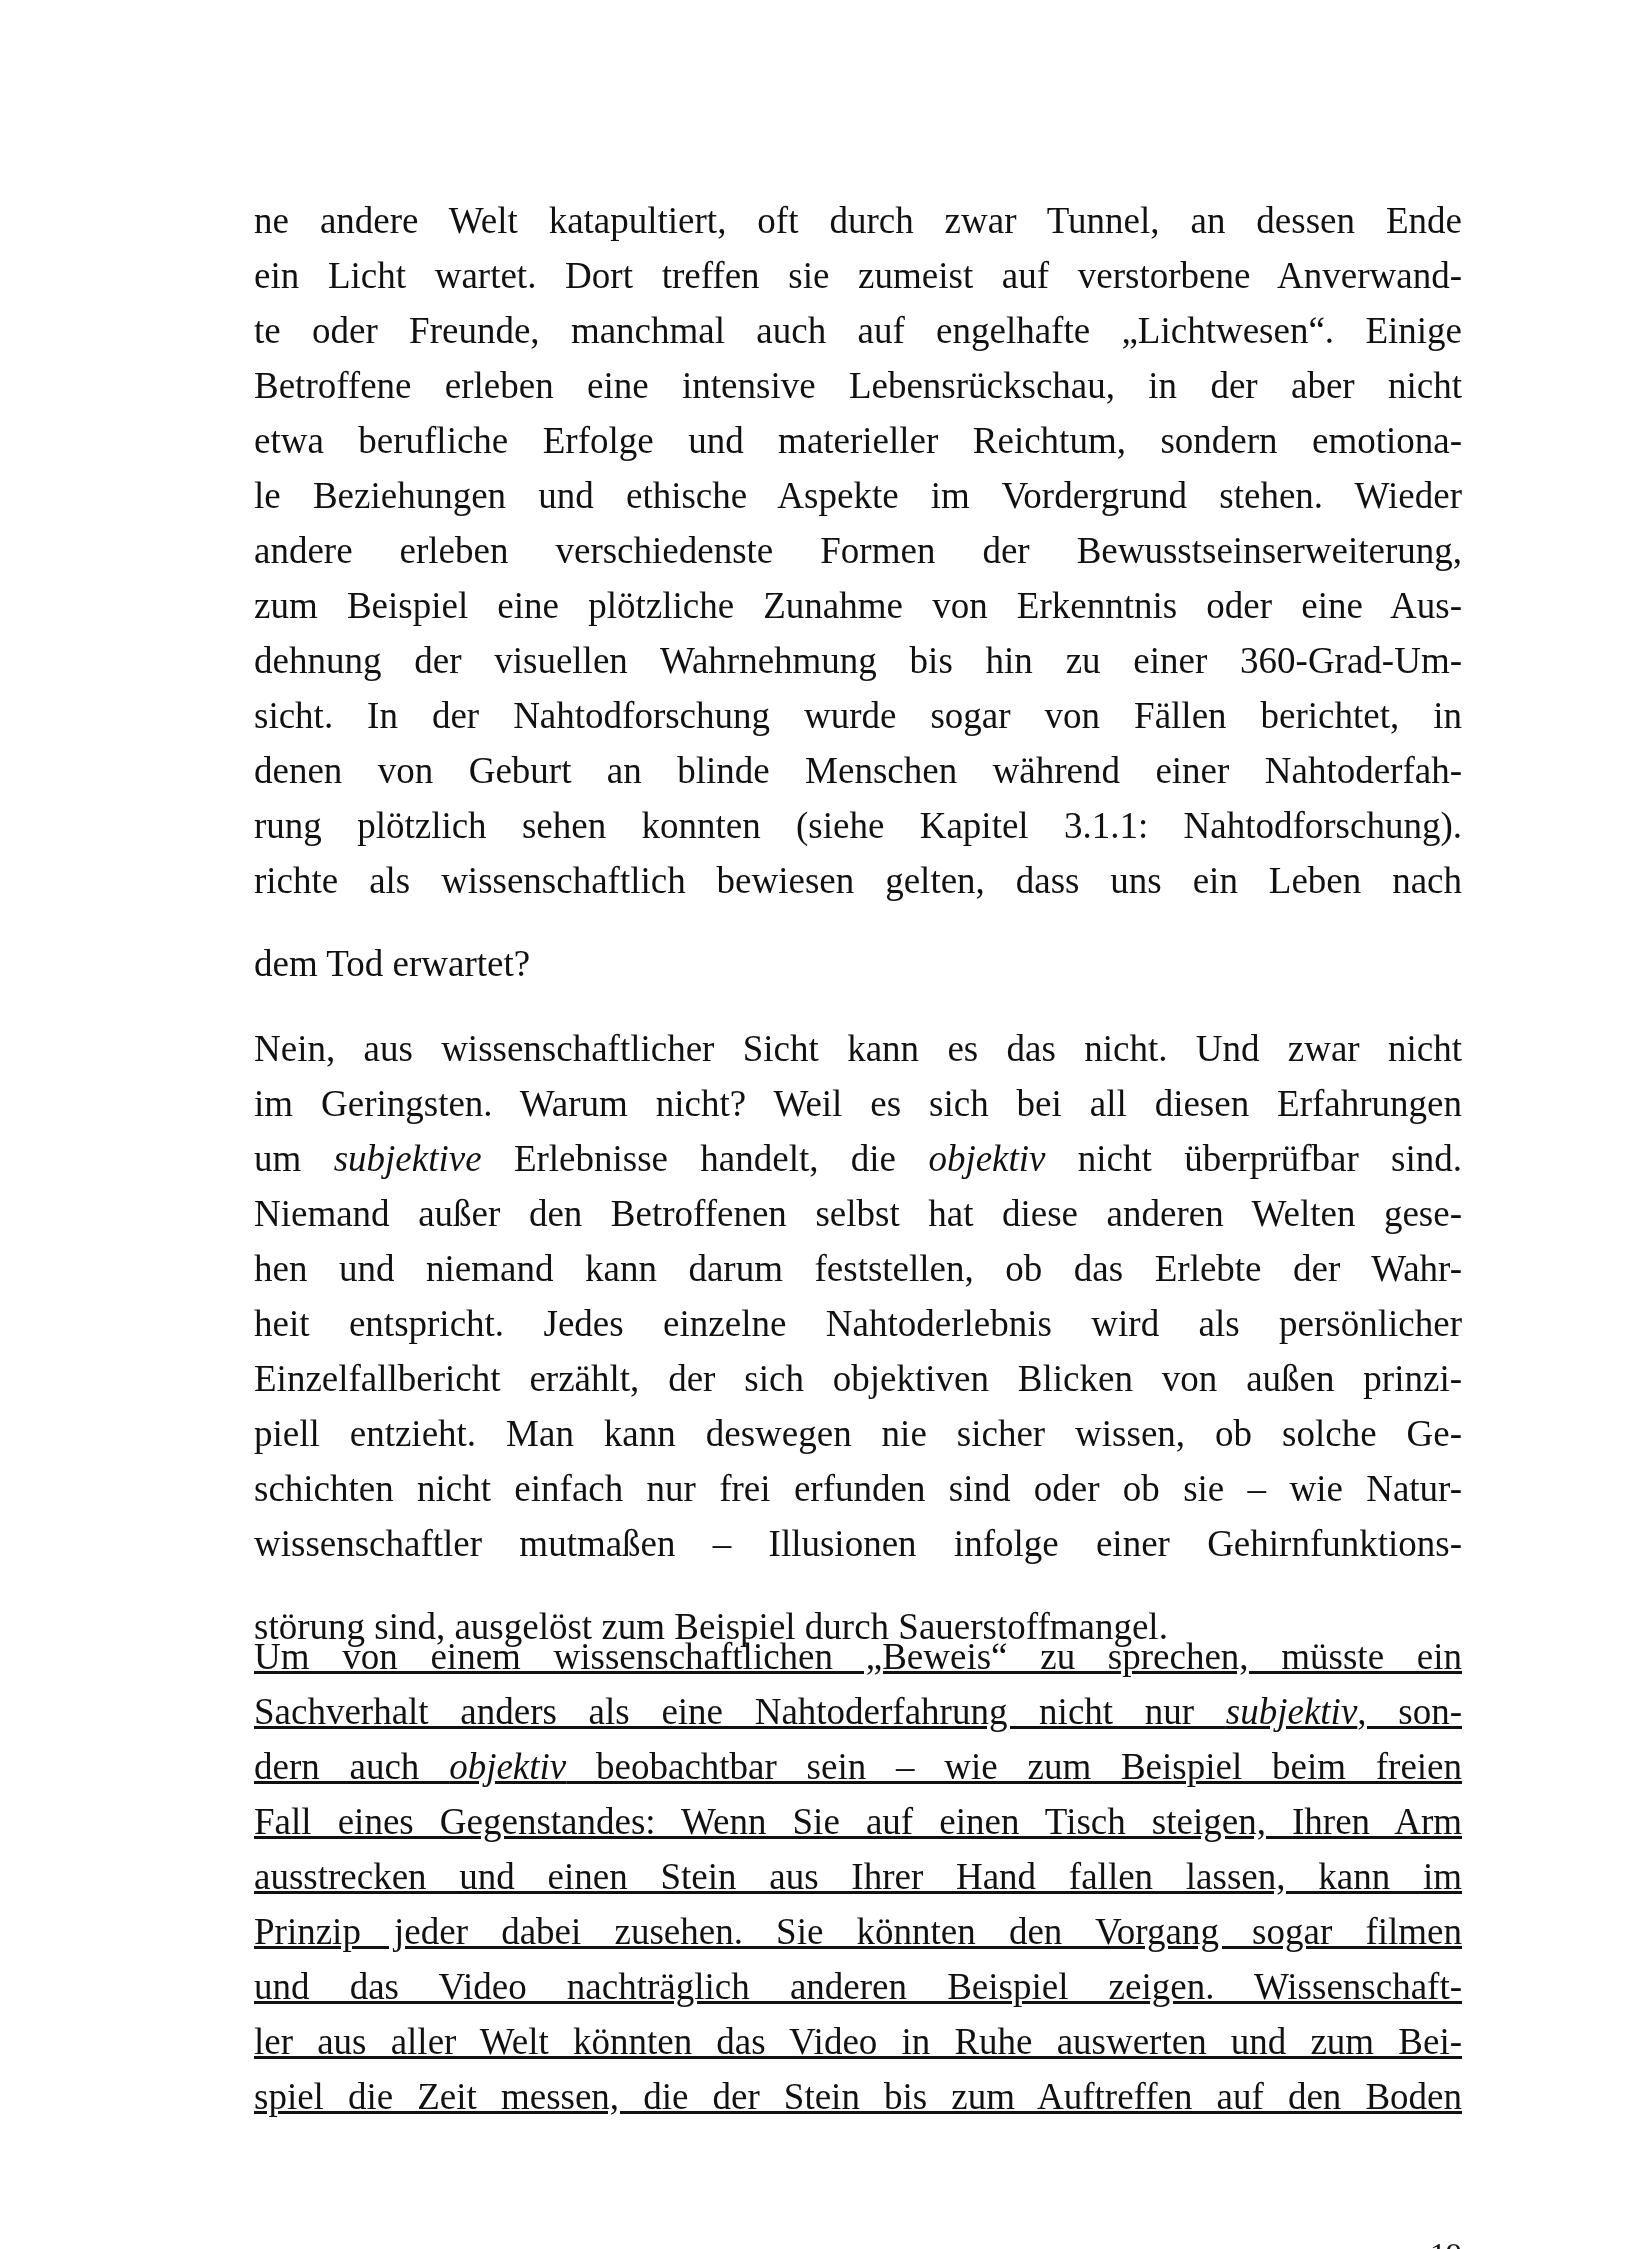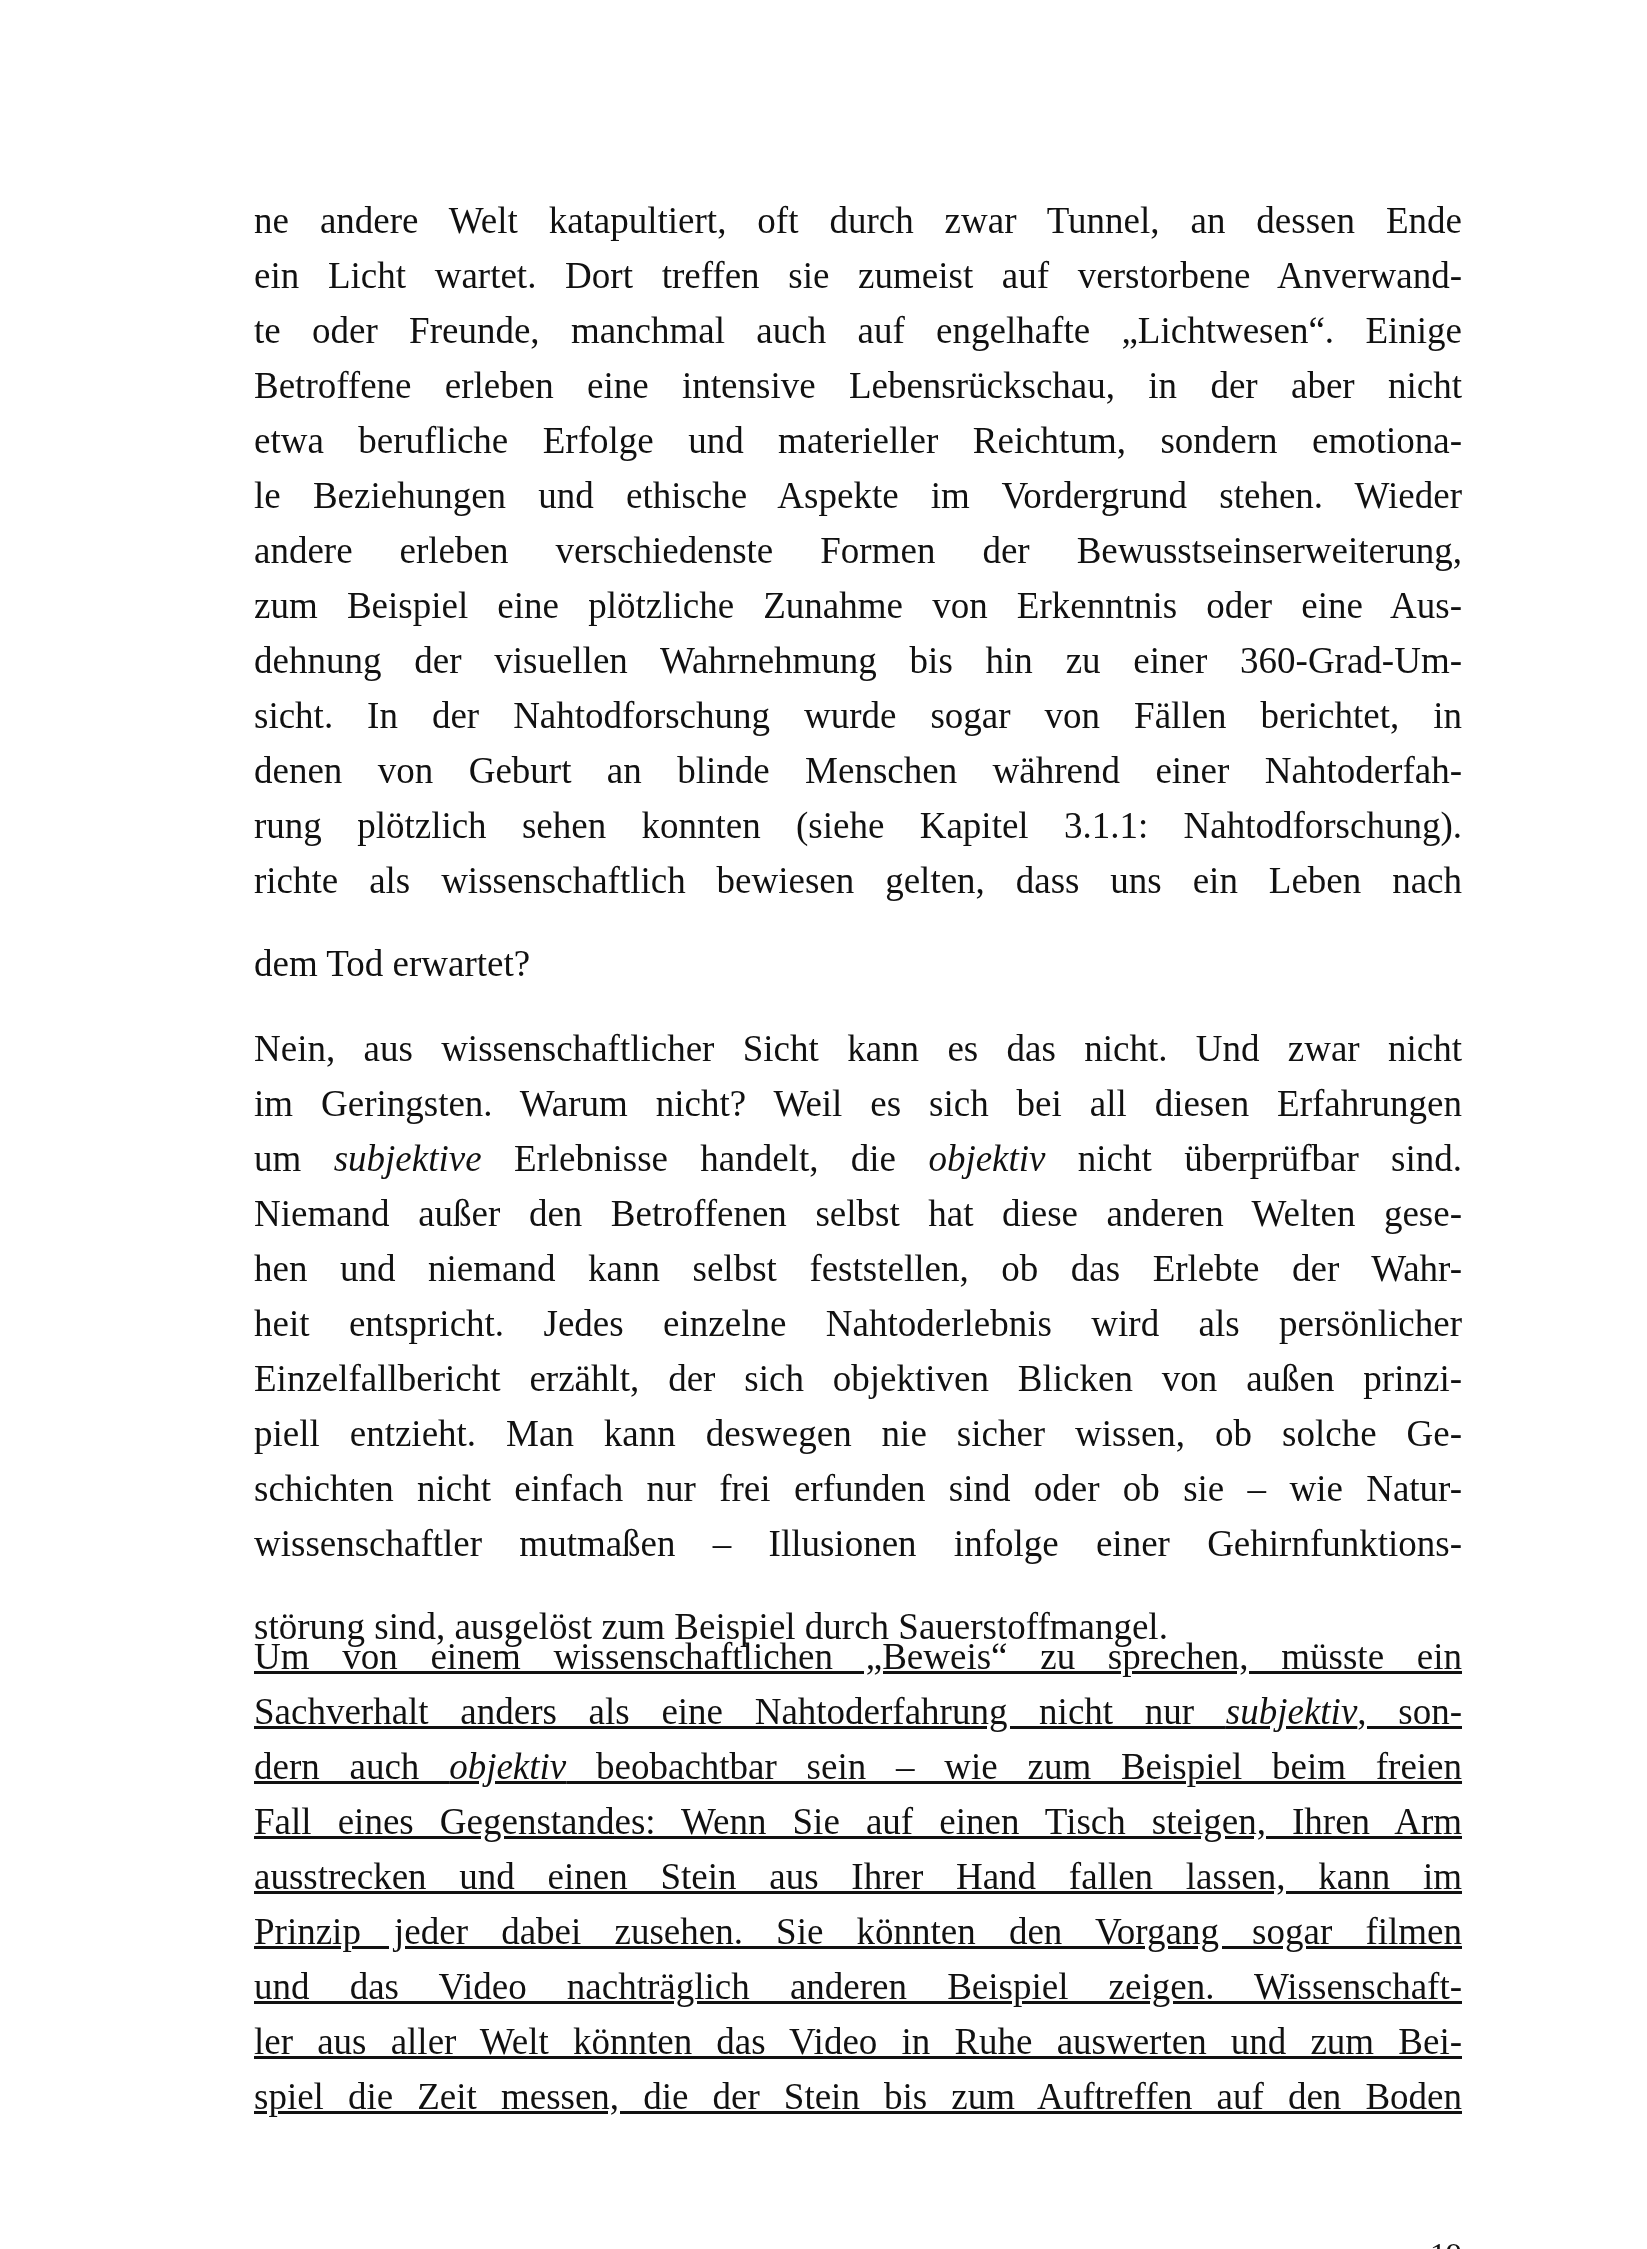--- a/index.html
+++ b/index.html
@@ -56,21 +56,21 @@
       <span class="line"><span>denen von Geburt an blinde Menschen während einer Nahtoderfah-</span></span>
       <span class="line"><span>rung plötzlich sehen konnten (siehe Kapitel 3.1.1: Nahtodforschung).</span></span>
       <span class="line"><span>richte als wissenschaftlich bewiesen gelten, dass uns ein Leben nach</span></span>
       <span class="line last"><span>dem Tod erwartet?</span></span>
     </div>
   <div class="text-block p2">
       <span class="line"><span>Nein, aus wissenschaftlicher Sicht kann es das nicht. Und zwar nicht</span></span>
       <span class="line"><span>im Geringsten. Warum nicht? Weil es sich bei all diesen Erfahrungen</span></span>
       <span class="line"><span>um </span><i>subjektive</i><span> Erlebnisse handelt, die </span><i>objektiv</i><span> nicht überprüfbar sind.</span></span>
       <span class="line"><span>Niemand außer den Betroffenen selbst hat diese anderen Welten gese-</span></span>
-      <span class="line"><span>hen und niemand kann selbst feststellen, ob das Erlebte der Wahr-</span></span>
+      <span class="line"><span>hen und niemand kann darum feststellen, ob das Erlebte der Wahr-</span></span>
       <span class="line"><span>heit entspricht. Jedes einzelne Nahtoderlebnis wird als persönlicher</span></span>
       <span class="line"><span>Einzelfallbericht erzählt, der sich objektiven Blicken von außen prinzi-</span></span>
       <span class="line"><span>piell entzieht. Man kann deswegen nie sicher wissen, ob solche Ge-</span></span>
       <span class="line"><span>schichten nicht einfach nur frei erfunden sind oder ob sie – wie Natur-</span></span>
       <span class="line"><span>wissenschaftler mutmaßen – Illusionen infolge einer Gehirnfunktions-</span></span>
       <span class="line last"><span>störung sind, ausgelöst zum Beispiel durch Sauerstoffmangel.</span></span>
     </div>
   <div class="text-block p3">
       <span class="line"><span>Um von einem wissenschaftlichen „Beweis“ zu sprechen, müsste ein</span></span>
       <span class="line"><span>Sachverhalt anders als eine Nahtoderfahrung nicht nur </span><i>subjektiv</i><span>, son-</span></span>

